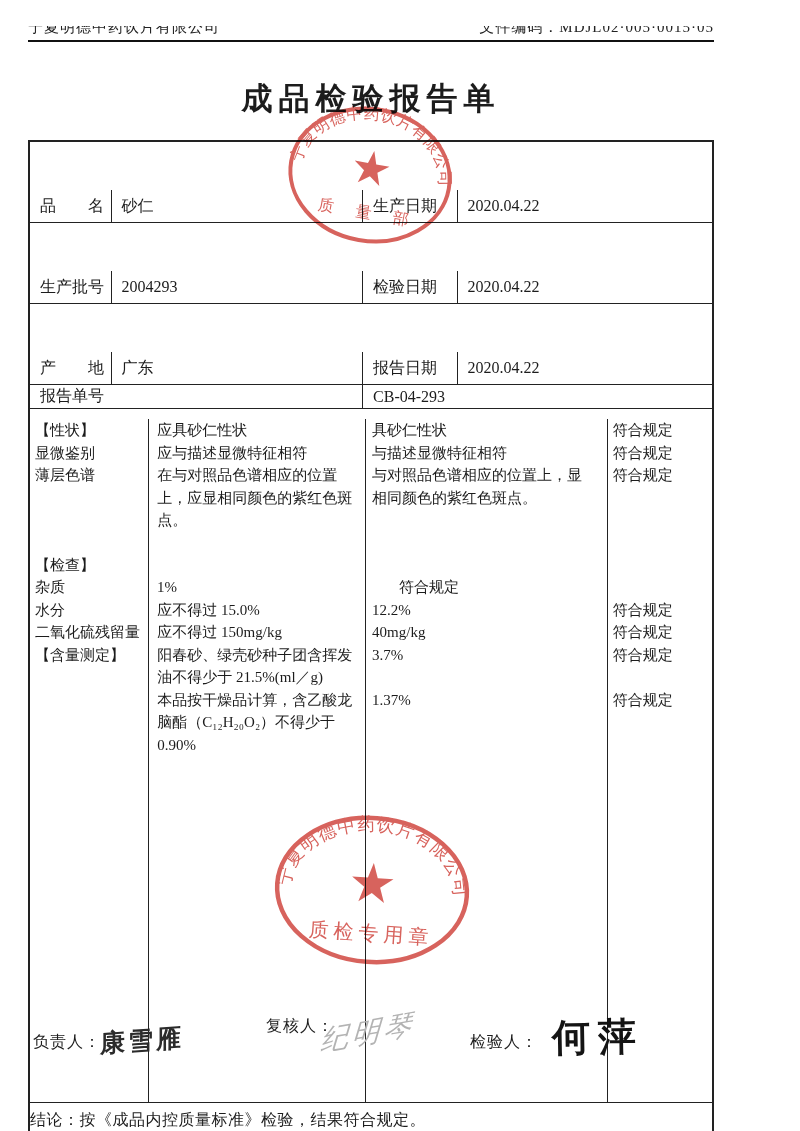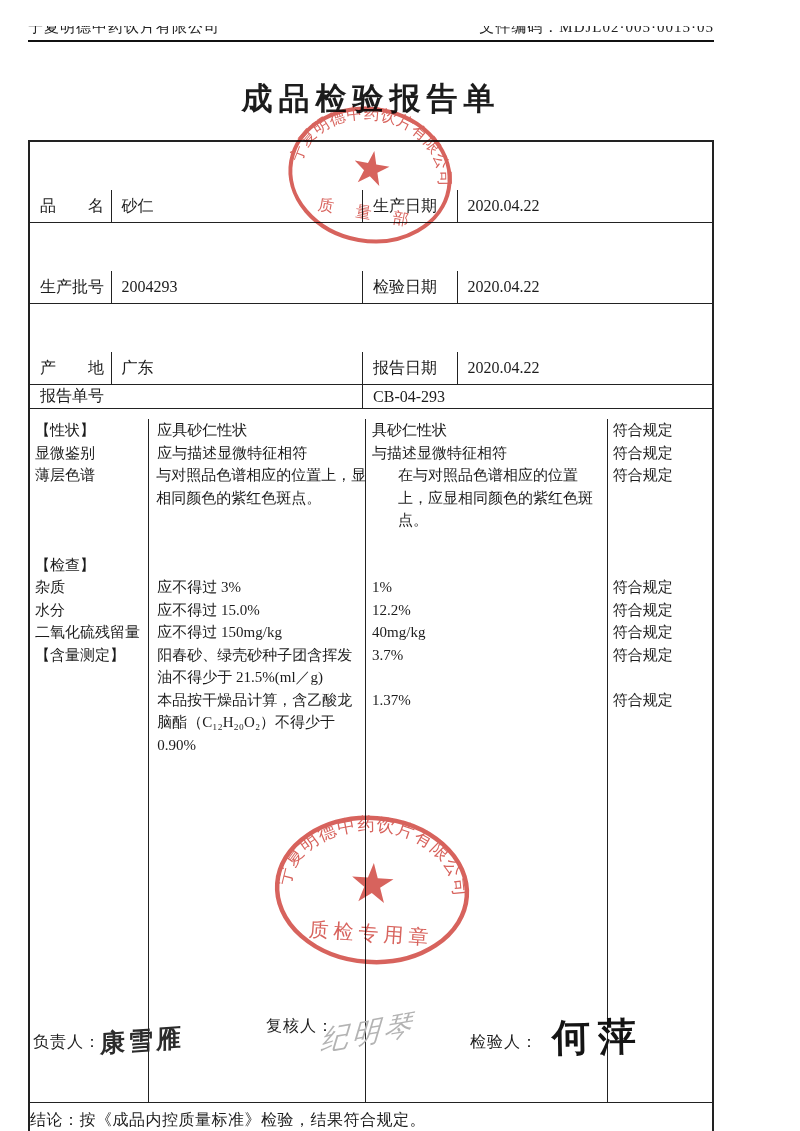--- a/index.html
+++ b/index.html
@@ -132,33 +132,32 @@
           <div class="tcell c4">符合规定</div>
         </div>
         <div class="trow">
           <div class="tcell c1">显微鉴别</div>
           <div class="tcell c2">应与描述显微特征相符</div>
           <div class="tcell c3">与描述显微特征相符</div>
           <div class="tcell c4">符合规定</div>
         </div>
         <div class="trow">
           <div class="tcell c1">薄层色谱</div>
+          <div class="tcell c2">在与对照品色谱相应的位置上，应显相同颜色的紫红色斑点。</div>
           <div class="tcell c3">与对照品色谱相应的位置上，显相同颜色的紫红色斑点。</div>
-          <div class="tcell c2">在与对照品色谱相应的位置上，应显相同颜色的紫红色斑点。</div>
           <div class="tcell c4">符合规定</div>
         </div>
         <div class="trow" style="margin-top: 22px;">
           <div class="tcell c1">【检查】</div>
           <div class="tcell c2"></div>
           <div class="tcell c3"></div>
           <div class="tcell c4"></div>
         </div>
         <div class="trow">
           <div class="tcell c1">杂质</div>
-          <div class="tcell c2">应不得过 3%</div>
           <div class="tcell c3">1%</div>
           <div class="tcell c4">符合规定</div>
         </div>
         <div class="trow">
           <div class="tcell c1">水分</div>
           <div class="tcell c2">应不得过 15.0%</div>
           <div class="tcell c3">12.2%</div>
           <div class="tcell c4">符合规定</div>
         </div>
         <div class="trow">

